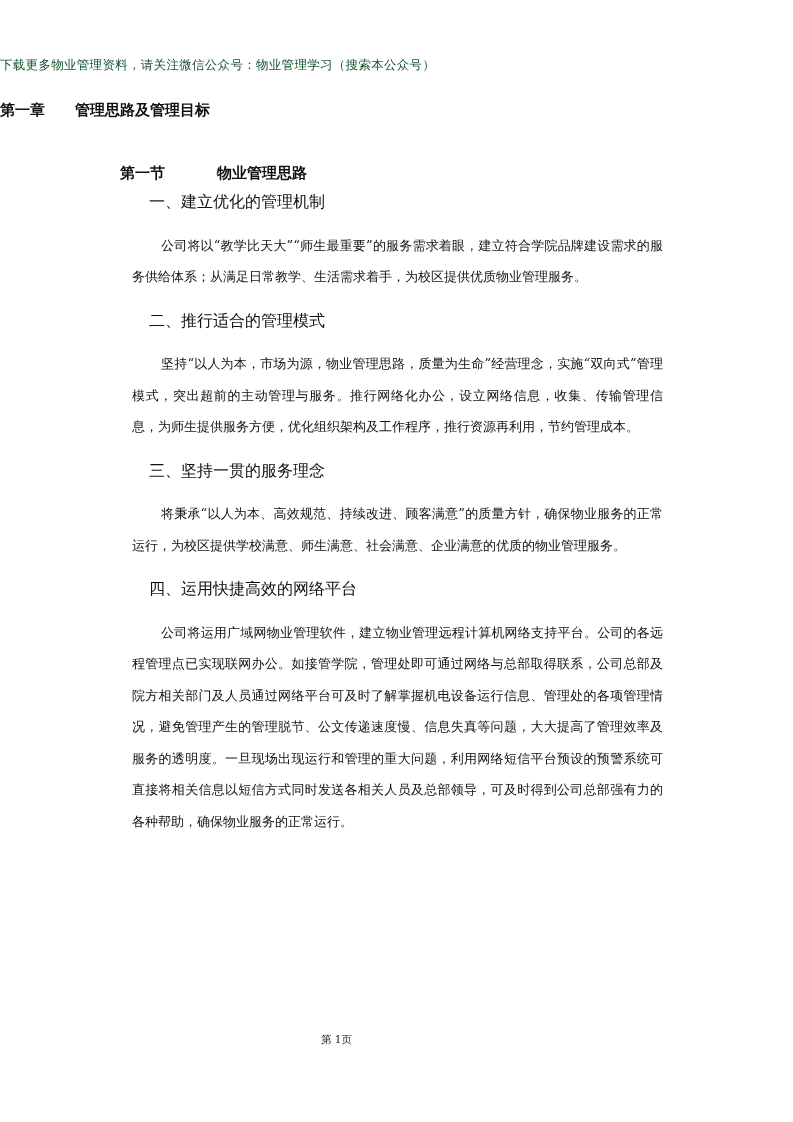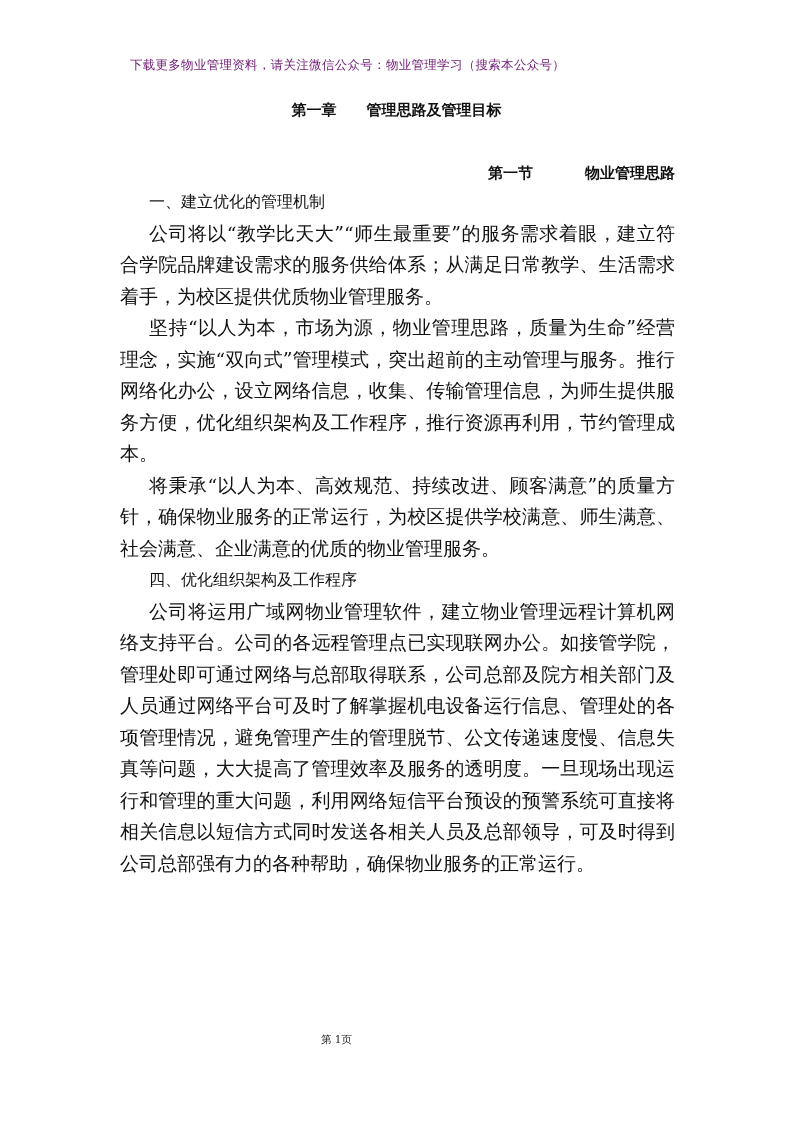--- a/index.html
+++ b/index.html
@@ -1,29 +1,29 @@
 <!DOCTYPE html>
 <html><head>
   <meta charset="utf-8">
   <style>
     html, body { margin: 0; padding: 0; background: #ffffff; }
     body { width: 793px; height: 1122px; position: relative; overflow: hidden;
            font-family: "DejaVu Serif", "Liberation Serif", serif; color: #111; }
-    .page-header { position: absolute; top: 57px; left: 0; width: 695px; text-align: center;
-                   font-size: 12.5px; color: #701a75; letter-spacing: 0.3px; }
-    .chapter-title { position: absolute; top: 101px; left: 0; width: 793px; text-align: center;
+    .page-header { position: absolute; top: 57px; left: 0; width: 695px; text-align: left;
+                   font-size: 12.5px; color: #14532d; letter-spacing: 0.3px; }
+    .chapter-title { position: absolute; top: 101px; left: 0; width: 793px; 
                      font-size: 15px; font-weight: bold; font-family: "DejaVu Sans", sans-serif; }
     .chapter-title .gap { display: inline-block; width: 30px; }
     .body { position: absolute; left: 120px; width: 555px; top: 160px; }
     .section-head { font-family: "DejaVu Sans", sans-serif; font-weight: bold; font-size: 15px;
-                    height: 26px; line-height: 26px; text-align: right; }
+                    height: 26px; line-height: 26px; }
     .section-head .gap { display: inline-block; width: 52px; }
     .sub-head { font-size: 16px; line-height: 31.5px; text-indent: 29px; }
-    .para { font-size: 19px; line-height: 31.5px; text-indent: 29px; text-align: justify;
-            text-align-last: left; margin: 0; }
+    .para { font-size: 13px; line-height: 31.5px; text-indent: 29px; text-align: justify;
+            text-align-last: left; margin: 12px; }
     .spacer-lg { height: 32px; }
     .page-footer { position: absolute; top: 1033px; left: 0; width: 673px; text-align: center;
                    font-size: 10.5px; color: #222; }
   </style>
 </head>
 <body>
 
 <div class="page-header">下载更多物业管理资料，请关注微信公众号：物业管理学习（搜索本公众号）</div>
 
 <div class="chapter-title">
@@ -32,24 +32,26 @@
 
 <div class="body">
 
   <div class="section-head">
     <span>第一节</span><span class="gap"></span><span>物业管理思路</span>
   </div>
 
   <div class="sub-head">一、建立优化的管理机制</div>
   <p class="para">公司将以“教学比天大”“师生最重要”的服务需求着眼，建立符合学院品牌建设需求的服务供给体系；从满足日常教学、生活需求着手，为校区提供优质物业管理服务。</p>
 
+  <div class="sub-head">二、推行适合的管理模式</div>
   <p class="para">坚持“以人为本，市场为源，物业管理思路，质量为生命”经营理念，实施“双向式”管理模式，突出超前的主动管理与服务。推行网络化办公，设立网络信息，收集、传输管理信息，为师生提供服务方便，优化组织架构及工作程序，推行资源再利用，节约管理成本。</p>
 
+  <div class="sub-head">三、坚持一贯的服务理念</div>
   <p class="para">将秉承“以人为本、高效规范、持续改进、顾客满意”的质量方针，确保物业服务的正常运行，为校区提供学校满意、师生满意、社会满意、企业满意的优质的物业管理服务。</p>
 
-  <div class="sub-head">四、优化组织架构及工作程序</div>
+  <div class="sub-head">四、运用快捷高效的网络平台</div>
   <p class="para">公司将运用广域网物业管理软件，建立物业管理远程计算机网络支持平台。公司的各远程管理点已实现联网办公。如接管学院，管理处即可通过网络与总部取得联系，公司总部及院方相关部门及人员通过网络平台可及时了解掌握机电设备运行信息、管理处的各项管理情况，避免管理产生的管理脱节、公文传递速度慢、信息失真等问题，大大提高了管理效率及服务的透明度。一旦现场出现运行和管理的重大问题，利用网络短信平台预设的预警系统可直接将相关信息以短信方式同时发送各相关人员及总部领导，可及时得到公司总部强有力的各种帮助，确保物业服务的正常运行。</p>
 
   <div class="spacer-lg"></div>
 
 </div>
 
 <div class="page-footer">第 1页</div>
 
 </body></html>

